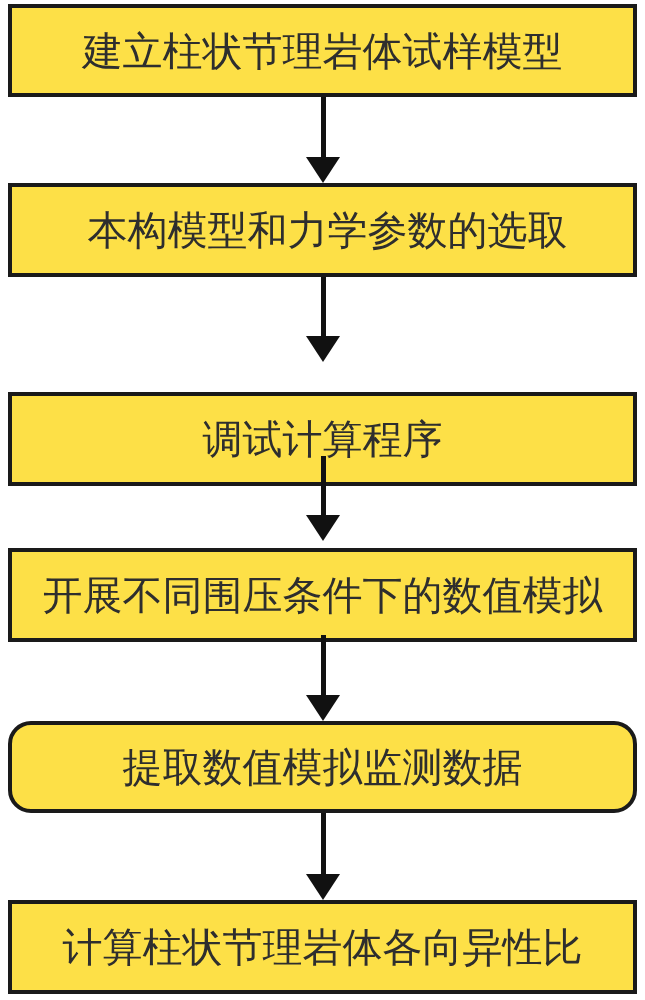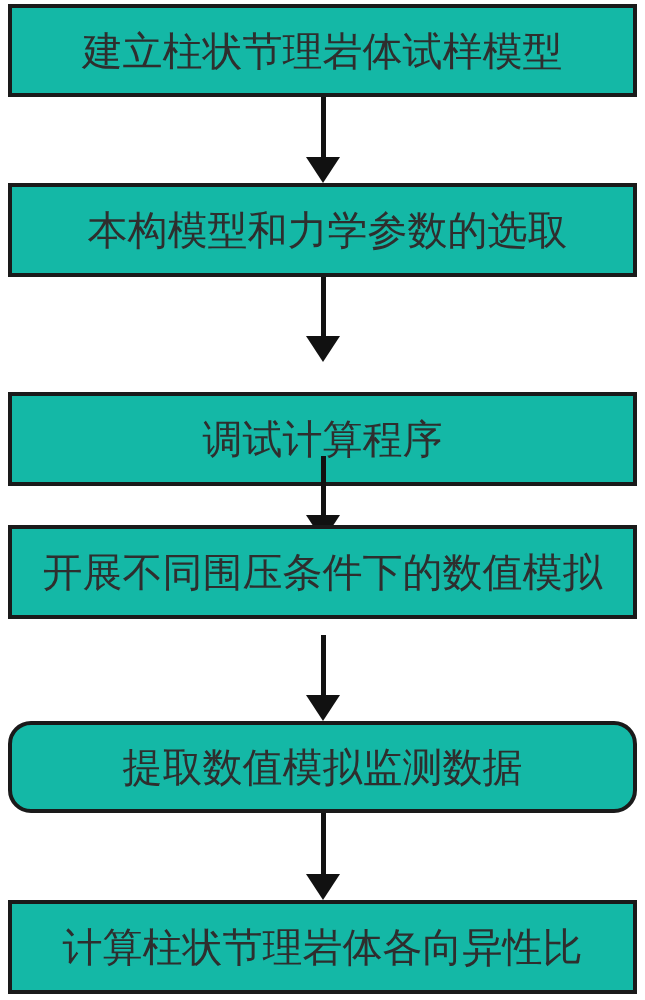--- a/index.html
+++ b/index.html
@@ -15,36 +15,36 @@
     font-family: "Liberation Sans", "DejaVu Sans", sans-serif;
     overflow: hidden;
   }
   .flow-box {
     position: absolute;
     left: 8px;
     width: 629px;
     height: 94px;
     border: 4px solid var(--border, #1a1a1a);
     box-sizing: border-box;
-    background: #14b8a6;
+    background: #fde047;
     display: flex;
     align-items: center;
     justify-content: center;
   }
   .flow-box .label {
     font-size: 40px;
     line-height: 1;
     color: var(--text, #2e2e2e);
     letter-spacing: 0px;
     white-space: nowrap;
   }
   .b1 { top: 4px;   height: 93px; }
   .b2 { top: 183px; padding-left: 10px; }
   .b3 { top: 362px; margin-top: 30px; }
-  .b4 { top: 525px; justify-content: center; }
+  .b4 { top: 548px; justify-content: center; }
   .b5 { top: 721px; height: 92px; border-radius: 23px; }
   .b6 { top: 900px; }
 
   .arrow {
     position: absolute;
     left: 305px;
     width: 36px;
     display: flex;
     flex-direction: column;
     align-items: center;

